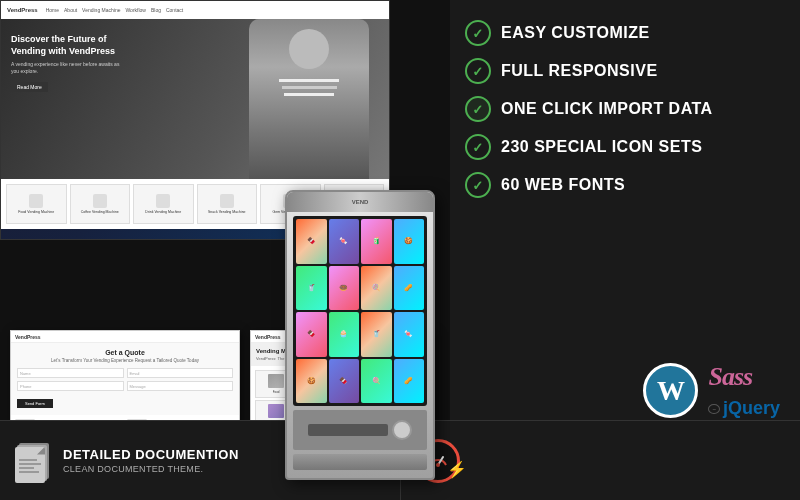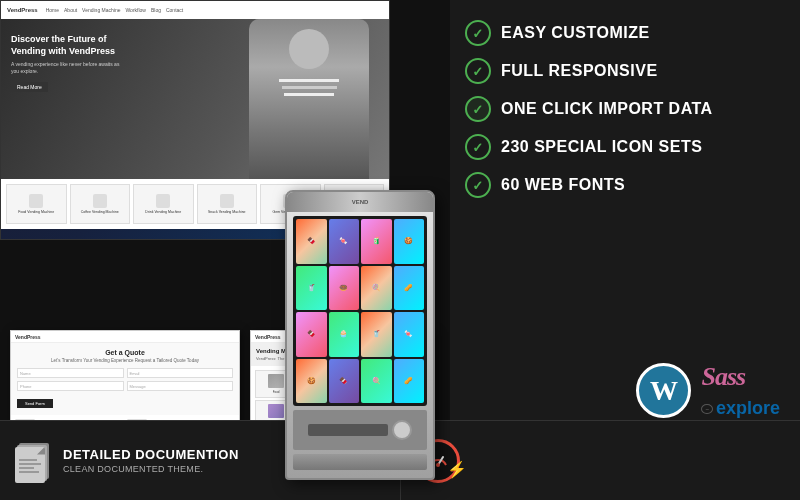--- a/index.html
+++ b/index.html
@@ -798,21 +798,21 @@
     </div>
 
     <div class="tech-row-top">
       <div class="wp-logo">
         <span class="wp-letter">W</span>
       </div>
       <div style="display:flex;flex-direction:column;align-items:flex-start;gap:6px;">
         <span style="font-size:26px;color:#cc6699;font-style:italic;font-weight:bold;font-family:Georgia,serif;letter-spacing:-1px;">Sass</span>
         <div style="display:flex;align-items:center;gap:3px;">
           <span style="font-size:6px;color:#666;border:1.5px solid #555;padding:1px 3px;border-radius:50%;font-weight:bold;">~</span>
-          <span style="font-size:18px;color:#0865a6;font-weight:bold;">explore</span>
+          <span style="font-size:18px;color:#0865a6;font-weight:bold;">jQuery</span>
         </div>
       </div>
     </div>
 
     <div class="tech-row-bottom">
       <div class="html5-badge">
         <div class="badge-shield html5">
           <span class="badge-number">5</span>
           <span class="badge-label">HTML</span>
         </div>

